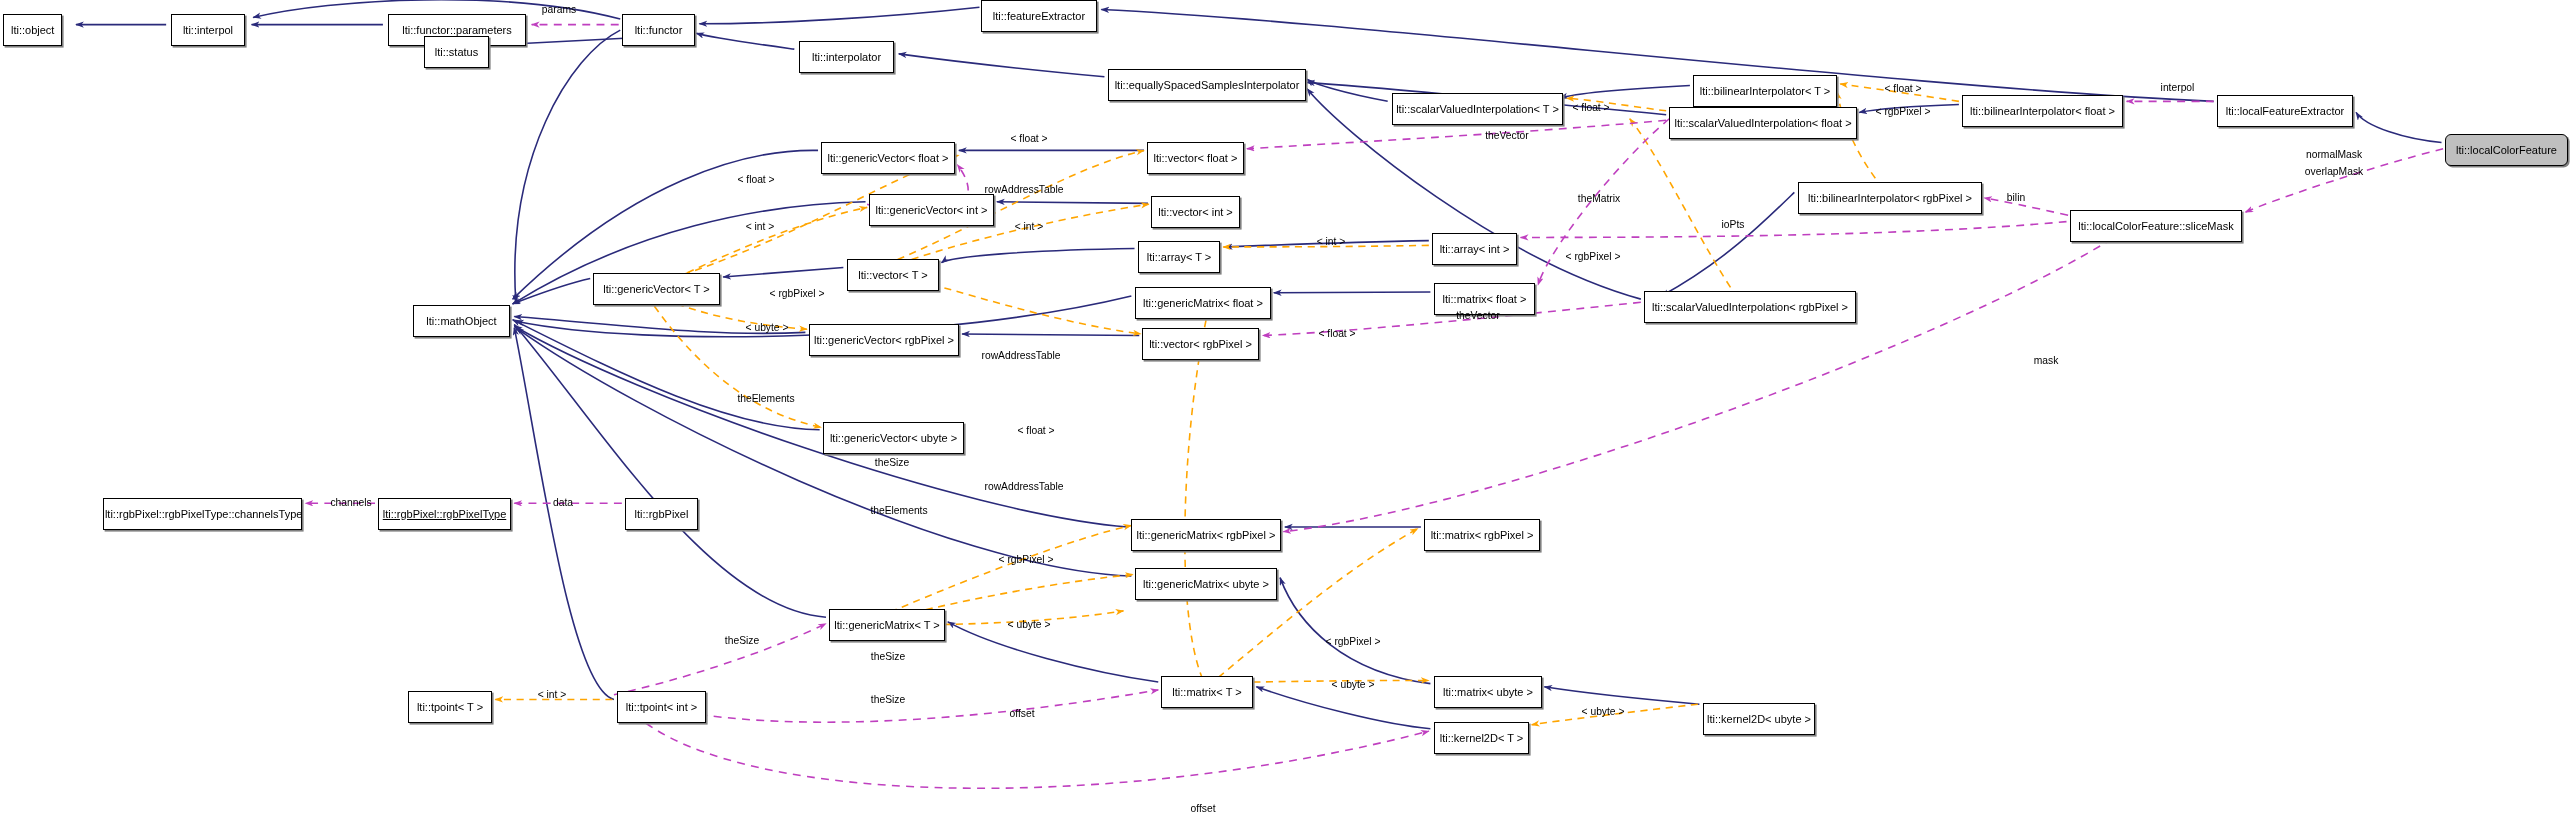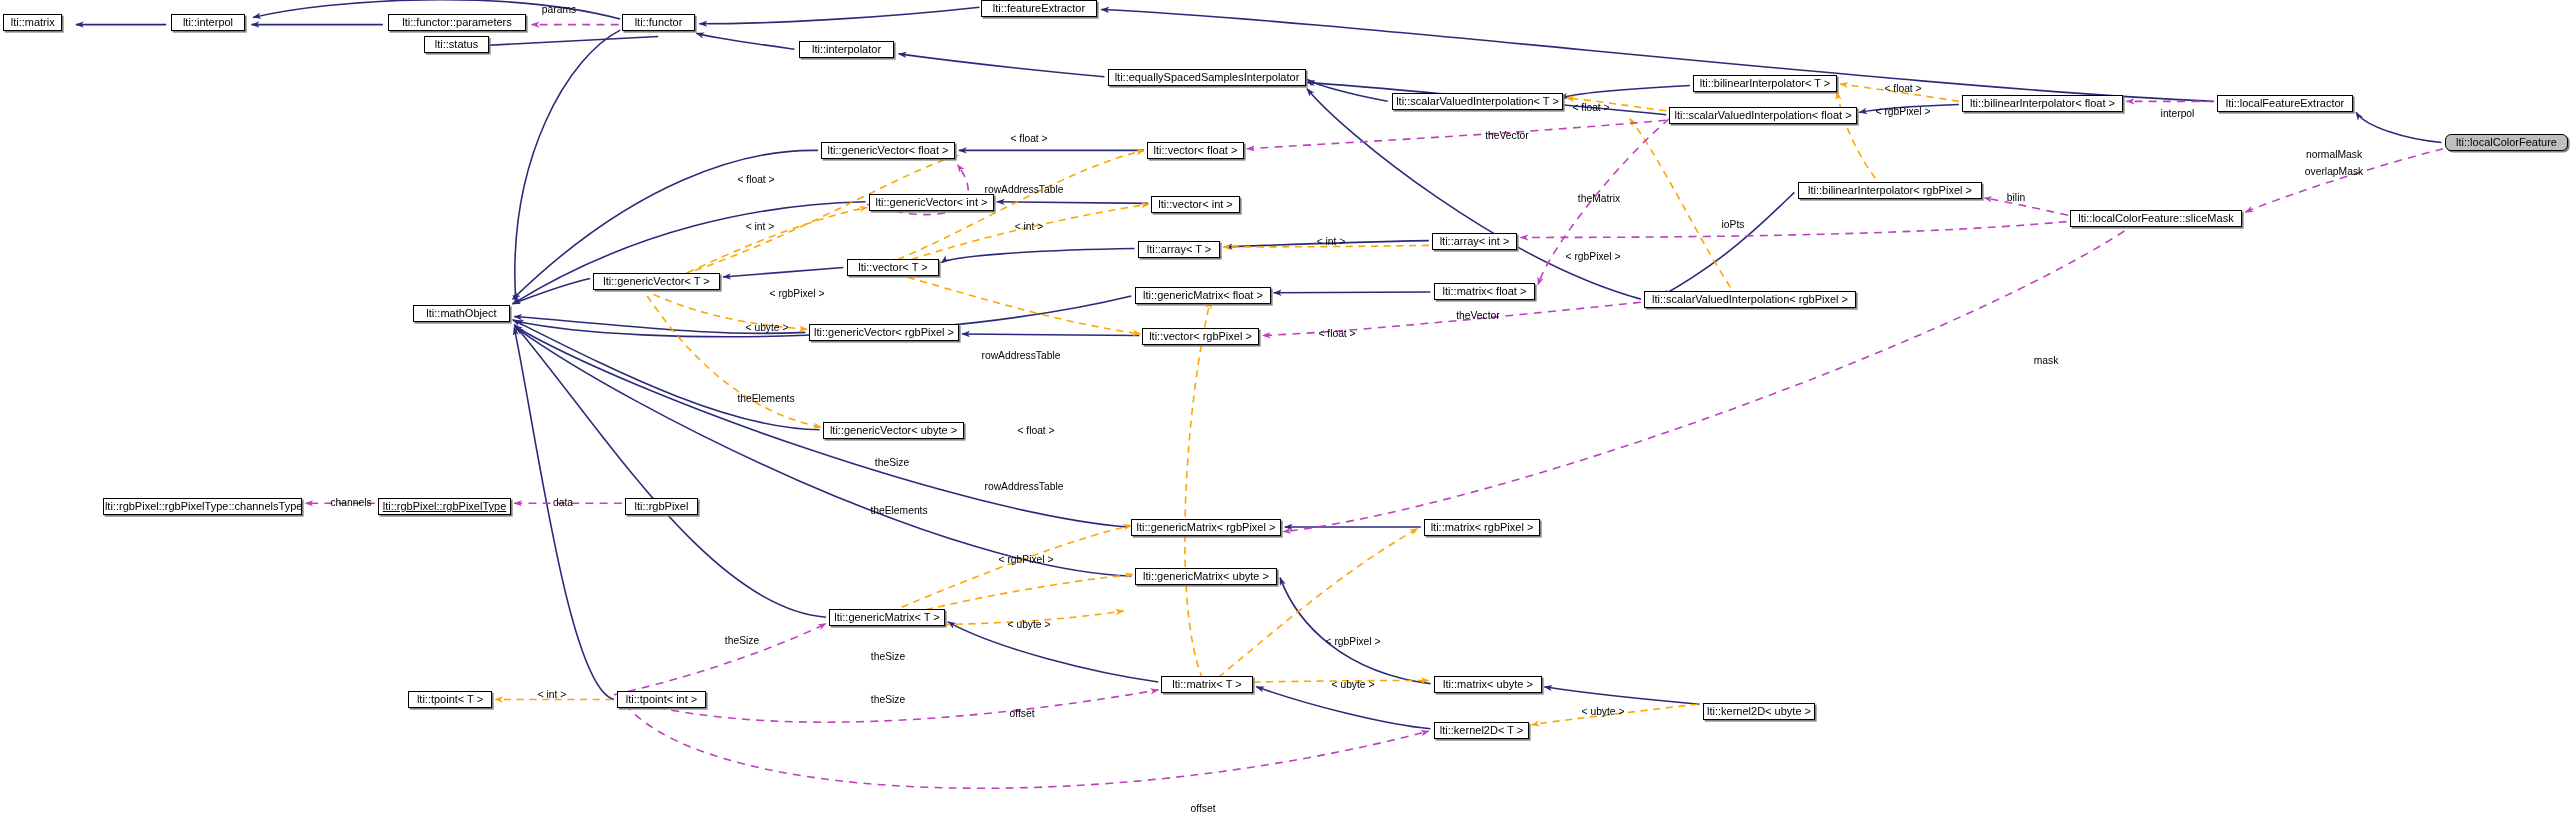--- a/index.html
+++ b/index.html
@@ -35,21 +35,21 @@
     border: 0.8px solid #000000;
     background: #ffffff;
     color: #000000;
     font-size: 11px;
     line-height: 1;
     white-space: nowrap;
     display: flex;
     align-items: center;
     justify-content: center;
     padding: 0 4.7px;
-    height: 17px;
+    height: 32px;
     box-shadow: 1.6px 1.6px 0 0 #808080;
   }
   .uml-node.highlight {
     background: #bfbfbf;
     border-radius: 6px;
   }
   .edge-label {
     position: absolute;
     font-size: 10.3px;
     color: #000000;
@@ -156,21 +156,21 @@
       <path d="M474,636 L386,636"></path>
       <path d="M786,636 L650,636"></path>
       <path d="M776,878 C900,850 1000,810 1044,788"></path>
       <path d="M796,886 C1000,940 1300,900 1464,872"></path>
       <path d="M790,890 C900,1020 1400,1030 1806,924"></path>
     </g>
   </svg>
 
   <div id="node-layer">
       <div class="uml-node" style="left: 3.2px; top: 14.2px; width: 59px;">
-        <span>lti::matrix</span>
+        <span>lti::object</span>
       </div>
       <div class="uml-node" style="left: 171px; top: 14.2px; width: 74px;">
         <span>lti::interpol</span>
       </div>
       <div class="uml-node" style="left: 388px; top: 14.2px; width: 138px;">
         <span>lti::functor::parameters</span>
       </div>
       <div class="uml-node" style="left: 622px; top: 14.2px; width: 73px;">
         <span>lti::functor</span>
       </div>
@@ -306,21 +306,21 @@
       <div class="edge-label" style="left: 1903px; top: 89px;">&lt; float &gt;</div>
       <div class="edge-label" style="left: 1903px; top: 112px;">&lt; rgbPixel &gt;</div>
       <div class="edge-label" style="left: 1507px; top: 136px;">theVector</div>
       <div class="edge-label" style="left: 1599px; top: 199px;">theMatrix</div>
       <div class="edge-label" style="left: 1331px; top: 242px;">&lt; int &gt;</div>
       <div class="edge-label" style="left: 797px; top: 294px;">&lt; rgbPixel &gt;</div>
       <div class="edge-label" style="left: 1593px; top: 257px;">&lt; rgbPixel &gt;</div>
       <div class="edge-label" style="left: 767px; top: 328px;">&lt; ubyte &gt;</div>
       <div class="edge-label" style="left: 1337px; top: 334px;">&lt; float &gt;</div>
       <div class="edge-label" style="left: 1478px; top: 316px;">theVector</div>
-      <div class="edge-label" style="left: 2166px; top: 114px; padding-left: 23px;">interpol</div>
+      <div class="edge-label" style="left: 2166px; top: 88px; padding-left: 23px;">interpol</div>
       <div class="edge-label" style="left: 2016px; top: 198px;">bilin</div>
       <div class="edge-label" style="left: 1733px; top: 225px;">ioPts</div>
       <div class="edge-label" style="left: 2334px; top: 155px;">normalMask</div>
       <div class="edge-label" style="left: 2334px; top: 172px;">overlapMask</div>
       <div class="edge-label" style="left: 2046px; top: 361px;">mask</div>
       <div class="edge-label" style="left: 1021px; top: 356px;">rowAddressTable</div>
       <div class="edge-label" style="left: 766px; top: 399px;">theElements</div>
       <div class="edge-label" style="left: 1036px; top: 431px;">&lt; float &gt;</div>
       <div class="edge-label" style="left: 892px; top: 463px;">theSize</div>
       <div class="edge-label" style="left: 1024px; top: 487px;">rowAddressTable</div>

